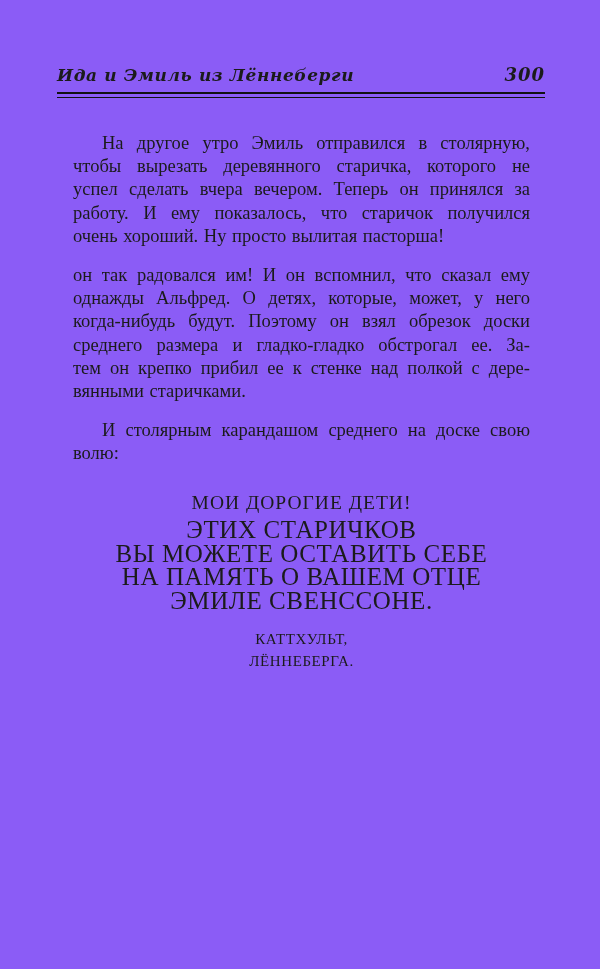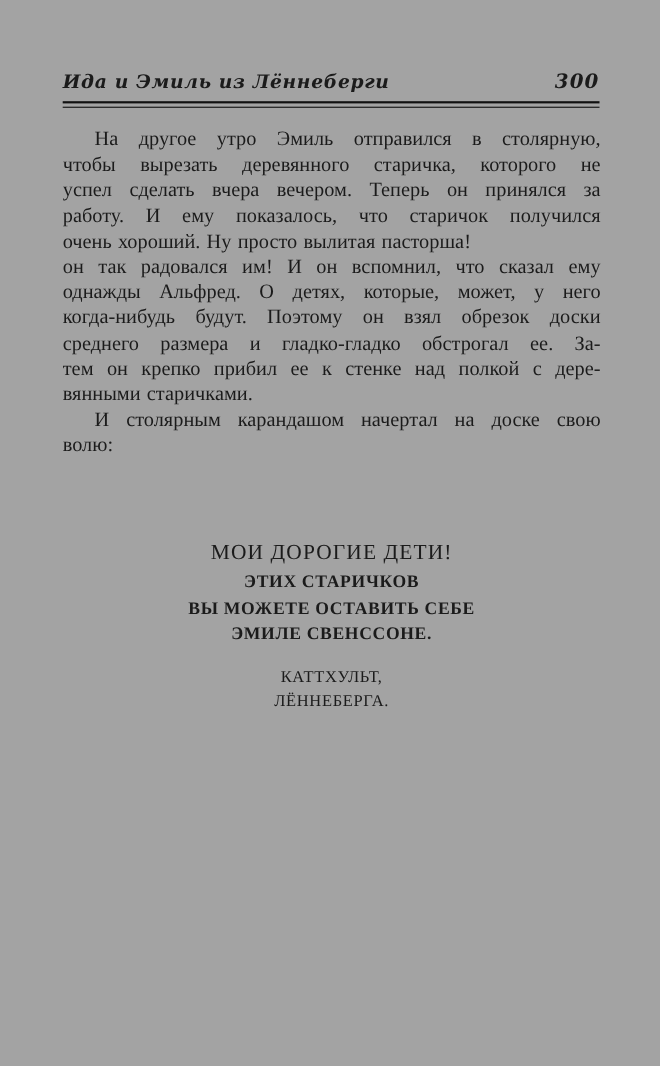--- a/index.html
+++ b/index.html
@@ -1,20 +1,20 @@
 <!DOCTYPE html>
 <html><head>
 <meta charset="utf-8">
 <style>
   html, body { margin: 0; padding: 0; background: #ffffff; }
   .page {
     position: relative;
     width: 600px;
     height: 969px;
-    background: #a3a3a3;
+    background: #8b5cf6;
     font-family: "Liberation Serif", serif;
     color: #1b1b1b;
     overflow: hidden;
   }
   .header {
     position: absolute;
     top: 64px;
     left: 57px;
     right: 55px;
     display: flex;
@@ -46,21 +46,21 @@
   }
   .bodytext {
     position: absolute;
     top: 116px;
     left: 57px;
     width: 489px;
     font-size: 18.5px;
     line-height: 23.2px;
     word-spacing: 1px;
   }
-  .para { margin: 0; }
+  .para { margin: 16px; }
   .line {
     text-align: justify;
     text-align-last: justify;
     white-space: nowrap;
   }
   .line { white-space: normal; }
   .line.first { text-indent: 29px; }
   .line.last { text-align-last: left; }
   .inscription {
     position: absolute;
@@ -68,25 +68,24 @@
     left: 57px;
     width: 489px;
     text-align: center;
   }
   .insc-heading {
     font-size: 19.5px;
     letter-spacing: 1px;
     margin-bottom: 4px;
   }
   .insc-lines {
-    font-size: 16px;
+    font-size: 25px;
     line-height: 23.5px;
     letter-spacing: 0.6px;
     margin-bottom: 16px;
-    font-weight: bold;
   }
   .signature {
     font-size: 15px;
     line-height: 22px;
     letter-spacing: 0.6px;
   }
 </style>
 </head>
 <body>
 
@@ -109,30 +108,31 @@
       </div>
       <div class="para">
         <div class="line">он так радовался им! И он вспомнил, что сказал ему</div>
         <div class="line">однажды Альфред. О детях, которые, может, у него</div>
         <div class="line">когда-нибудь будут. Поэтому он взял обрезок доски</div>
         <div class="line">среднего размера и гладко-гладко обстрогал ее. За-</div>
         <div class="line">тем он крепко прибил ее к стенке над полкой с дере-</div>
         <div class="line last">вянными старичками.</div>
       </div>
       <div class="para">
-        <div class="line first">И столярным карандашом начертал на доске свою</div>
+        <div class="line first">И столярным карандашом среднего на доске свою</div>
         <div class="line last">волю:</div>
       </div>
     </div>
 
   <div class="inscription">
     <div class="insc-heading">МОИ ДОРОГИЕ ДЕТИ!</div>
     <div class="insc-lines" id="insc-lines">
         <div>ЭТИХ СТАРИЧКОВ</div>
         <div>ВЫ МОЖЕТЕ ОСТАВИТЬ СЕБЕ</div>
+        <div>НА ПАМЯТЬ О ВАШЕМ ОТЦЕ</div>
         <div>ЭМИЛЕ СВЕНССОНЕ.</div>
       </div>
     <div class="signature" id="sig-lines">
         <div>КАТТХУЛЬТ,</div>
         <div>ЛЁННЕБЕРГА.</div>
       </div>
   </div>
 
 </div>
 

